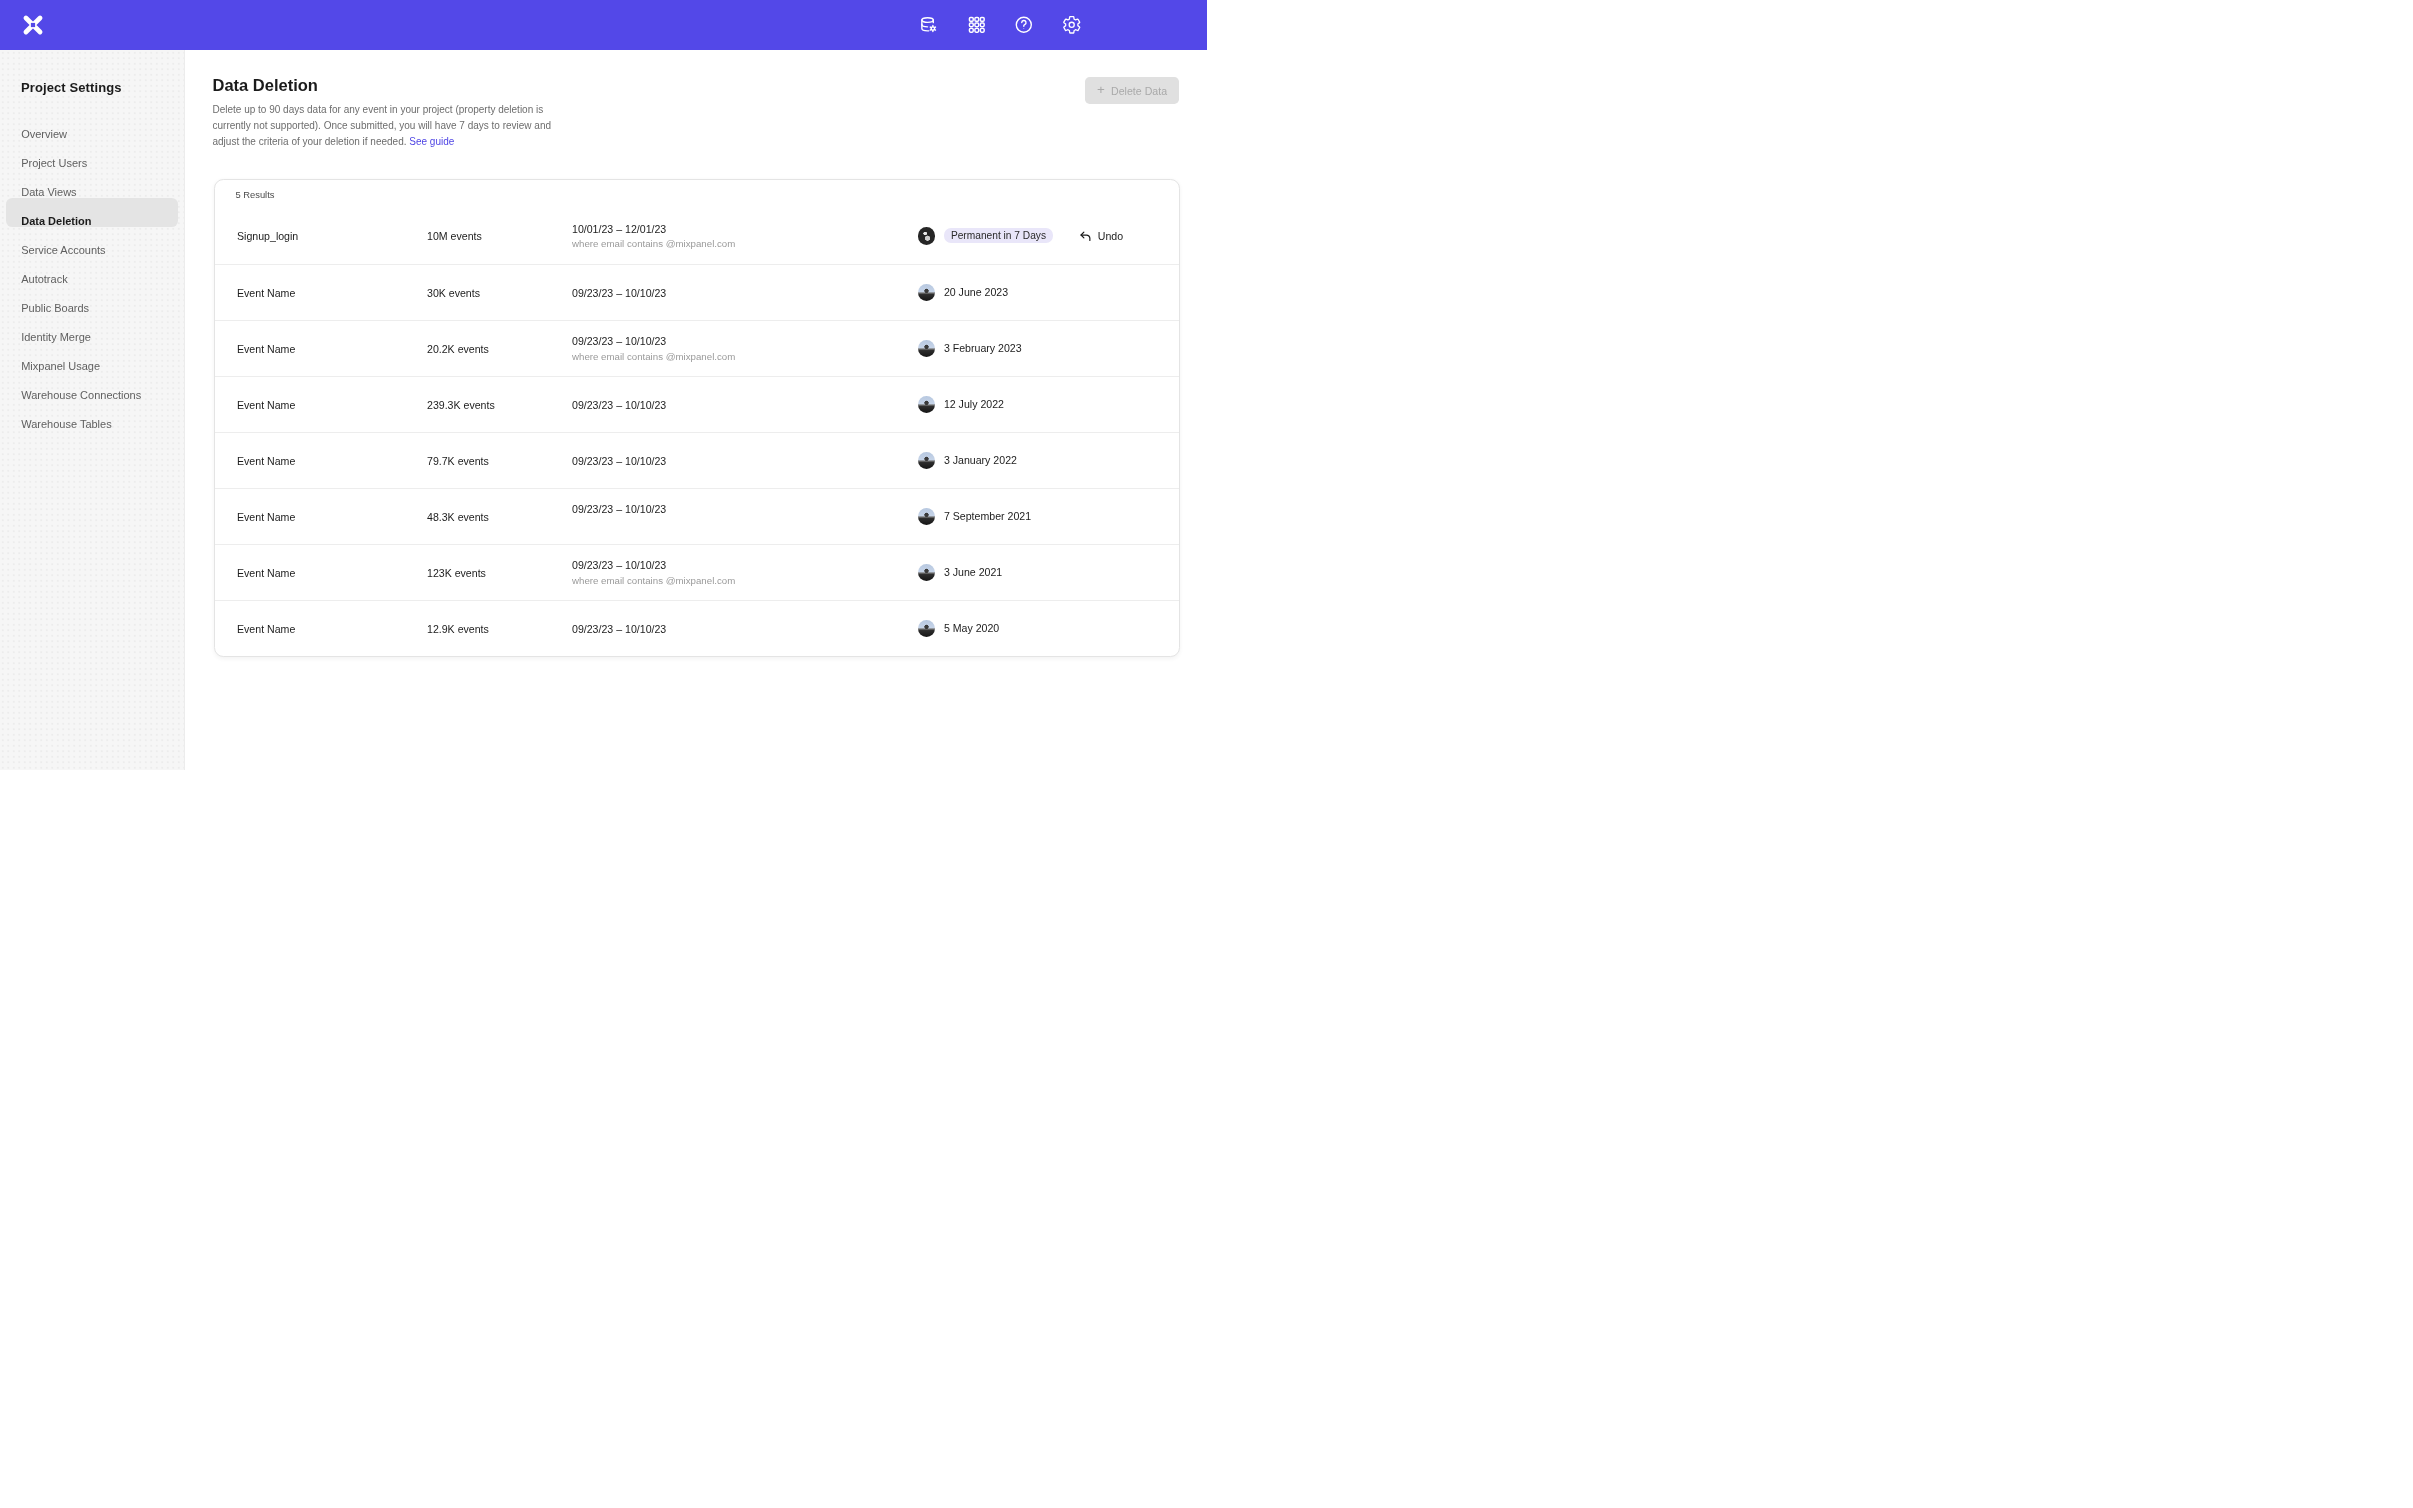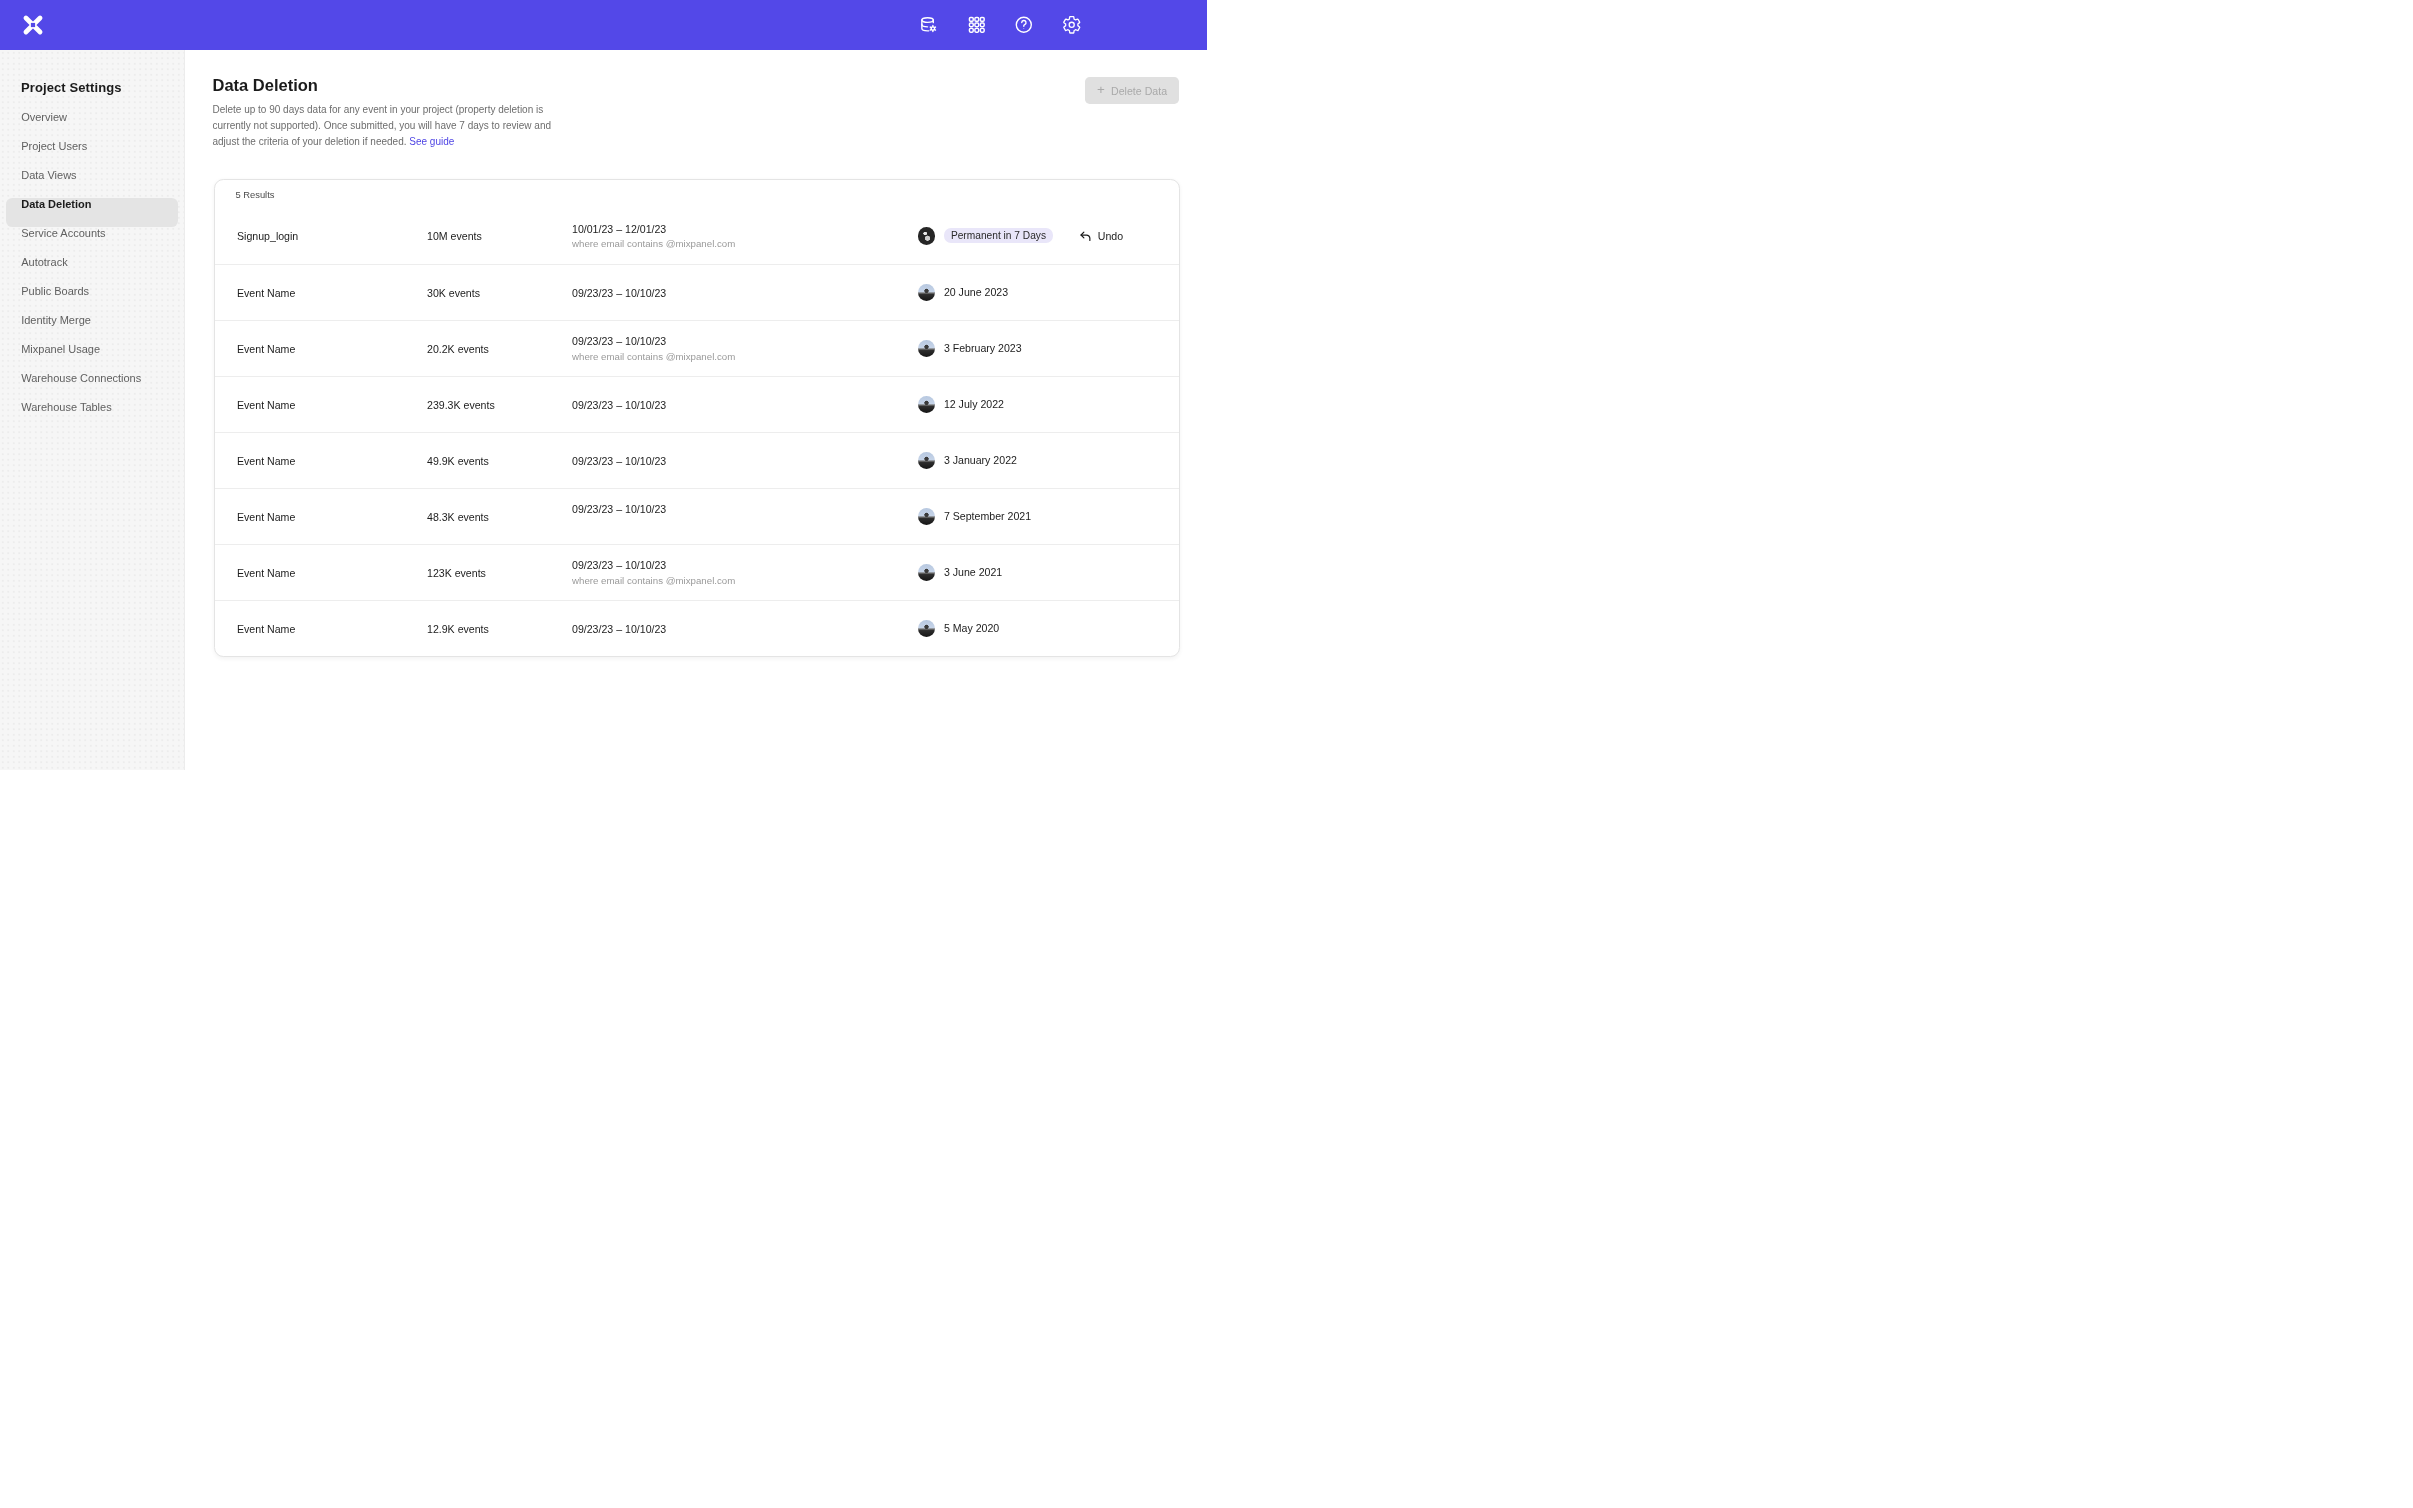--- a/index.html
+++ b/index.html
@@ -11,21 +11,21 @@
   .logo { position:absolute; left:22px; top:14px; width:22px; height:22px; }
   .topbar-icons { position:absolute; left:919px; top:0; height:50px; display:flex; align-items:center; gap:28px; }
   .tb-icon { width:19.6px; height:19.6px; display:block; cursor:pointer; }
 
   
   .layout { position:absolute; left:0; top:50px; width:1207px; height:720px; display:flex; }
   .sidebar { width:185px; height:100%; background-color:#f6f6f6;
              background-image:radial-gradient(#e3e3e3 0.6px, transparent 0.7px);
              background-size:5.5px 5.5px; border-right:0.8px solid #ececec; flex:none; }
   .sidebar-title { margin:30px 0 15.7px 21px; font-size:13px; font-weight:700; color:#1b1b1b; letter-spacing:0.1px; }
-  .side-item { height:29px; display:flex; align-items:flex-start; padding-left:15.7px;
+  .side-item { height:29px; display:flex; align-items:flex-end; padding-left:15.7px;
                margin:0 6.3px 0 5.5px; border-radius:6.3px; color:#5f5f5f; font-size:11px; cursor:pointer; }
   .side-item.active { background:#e4e4e4; color:#1b1b1b; font-weight:700; }
 
   .main { position:relative; flex:1; background:#fff; }
 
   
   .page-title { position:absolute; left:27.5px; top:26px; font-size:16.5px; font-weight:700; color:#1b1b1b; }
   .page-desc { position:absolute; left:27.5px; top:52px; width:355px; font-size:10px; line-height:16px; color:#6d6d6d; }
   .guide-link { color:#4f45e4; text-decoration:none; cursor:pointer; }
   .delete-btn { position:absolute; left:900px; top:27px; width:94px; height:27px; border:none;
@@ -223,21 +223,21 @@
     <div class="del-cell">
       <div class="avatar"></div>
 
       <span>12 July 2022</span>
 
     </div>
   </div>
 
   <div class="trow">
     <div>Event Name</div>
-    <div>49.9K events</div>
+    <div>79.7K events</div>
     <div class="crit">
       <div>09/23/23 – 10/10/23</div>
 
     </div>
     <div class="del-cell">
       <div class="avatar"></div>
 
       <span>3 January 2022</span>
 
     </div>

